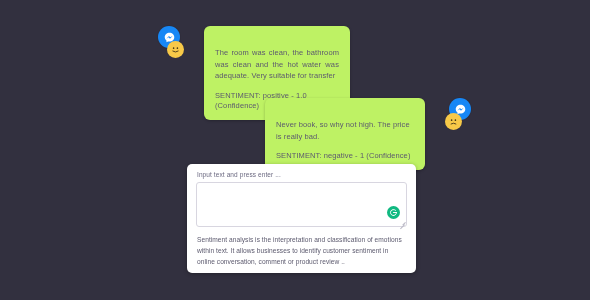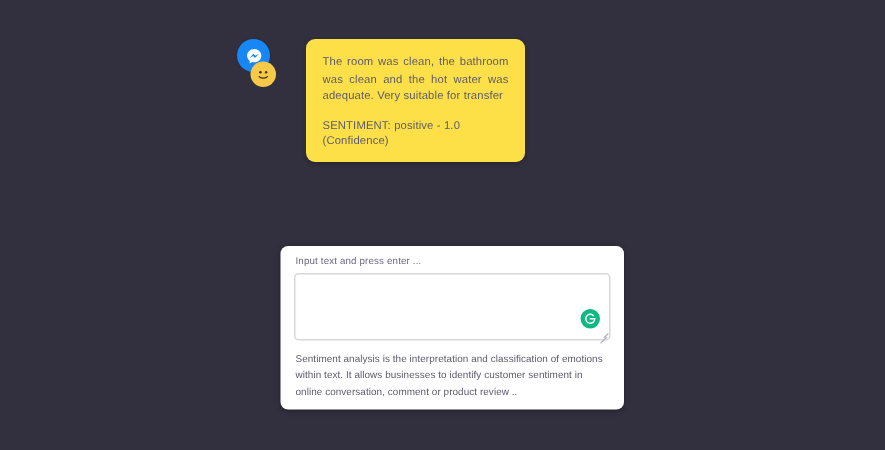--- a/index.html
+++ b/index.html
@@ -62,23 +62,23 @@
     line-height: 1;
     color: #4a3a08;
   }
   .avatar.left-av .badge-emoji  { left: 9px;  top: 15px; }
   .avatar.right-av .badge-emoji { right: 9px; top: 15px; }
 
   .bolt-svg { display:block; }
 
   
   .bubble {
-    background: #fde047;
+    background: #bef264;
     border-radius: 6px;
-    padding: 9px 11px 9px 11px;
+    padding: 21px 11px 9px 11px;
     box-shadow: 0 1px 3px rgba(0,0,0,0.25);
   }
   .bubble.b1 { width: 124px; margin-left: 12px; }
   .bubble.b2 { width: 138px; margin-right: 12px; }
 
   .bubble-text {
     font-size: 7.5px;
     line-height: 11.5px;
     color: #5c5a6e;
     text-align: justify;
@@ -195,20 +195,40 @@
           <path d="M7 15 Q12 18.5 17 15" stroke="#3d3116" stroke-width="1.6" fill="none" stroke-linecap="round"></path>
         </svg>
       </div>
     </div>
     <div class="bubble b1">
       <p class="bubble-text">The room was clean, the bathroom was clean and the hot water was adequate. Very suitable for transfer</p>
       <p class="sentiment">SENTIMENT: positive - 1.0 (Confidence)</p>
     </div>
   </div>
 
+  <div class="msg-row right">
+    <div class="avatar right-av">
+      <div class="badge-main">
+        <svg class="bolt-svg" width="13" height="13" viewBox="0 0 24 24" aria-hidden="true">
+          <path fill="#ffffff" d="M12 3.2c-4.9 0-8.8 3.6-8.8 8.1 0 2.5 1.2 4.8 3.2 6.3v3.2l2.9-1.6c.8.2 1.7.3 2.7.3 4.9 0 8.8-3.6 8.8-8.1S16.9 3.2 12 3.2zm.9 10.9l-2.3-2.4-4.4 2.4 4.8-5.1 2.3 2.4 4.4-2.4-4.8 5.1z"></path>
+        </svg>
+      </div>
+      <div class="badge-emoji">
+        <svg width="13" height="13" viewBox="0 0 24 24" aria-hidden="true">
+          <circle cx="8.5" cy="9.5" r="1.5" fill="#3d3116"></circle>
+          <circle cx="15.5" cy="9.5" r="1.5" fill="#3d3116"></circle>
+          <path d="M7.5 16.5 Q12 13.5 16.5 16.5" stroke="#3d3116" stroke-width="1.6" fill="none" stroke-linecap="round"></path>
+        </svg>
+      </div>
+    </div>
+    <div class="bubble b2">
+      <p class="bubble-text">Never book, so why not high. The price is really bad.</p>
+      <p class="sentiment">SENTIMENT: negative - 1 (Confidence)</p>
+    </div>
+  </div>
 
   <div class="input-card">
     <p class="input-label">Input text and press enter ...</p>
 
     <div class="textarea-wrap">
       <textarea class="textarea-field" placeholder="" style=""></textarea>
       <div class="send-icon">
         <svg width="9" height="9" viewBox="0 0 24 24" aria-hidden="true">
           <path d="M20 12a8 8 0 1 1-2.6-5.9" stroke="#ffffff" stroke-width="2.6" fill="none" stroke-linecap="round"></path>
           <path d="M12 12h8" stroke="#ffffff" stroke-width="2.6" fill="none" stroke-linecap="round"></path>

